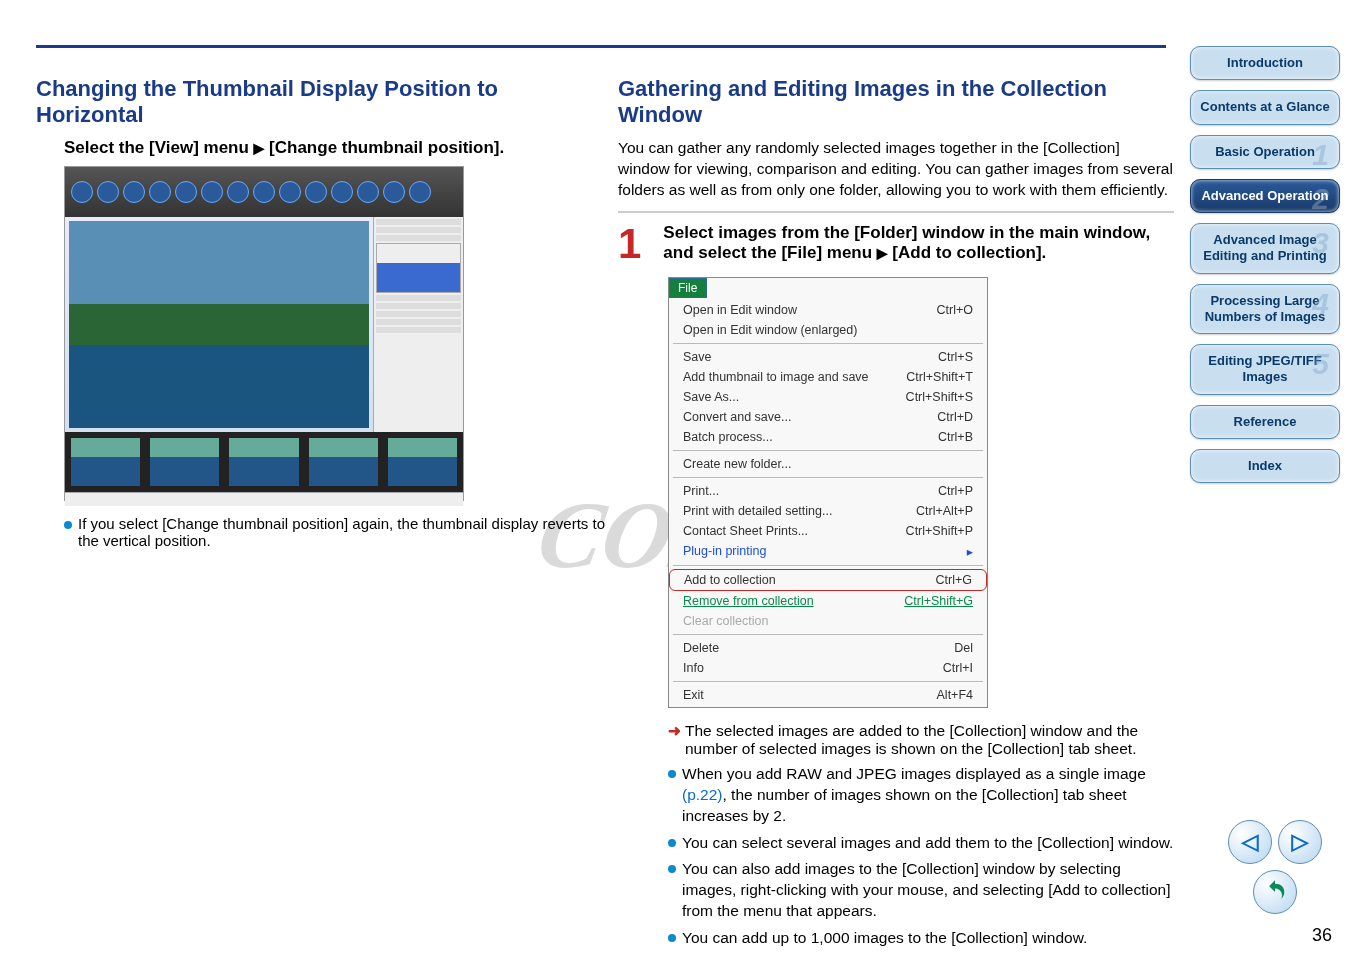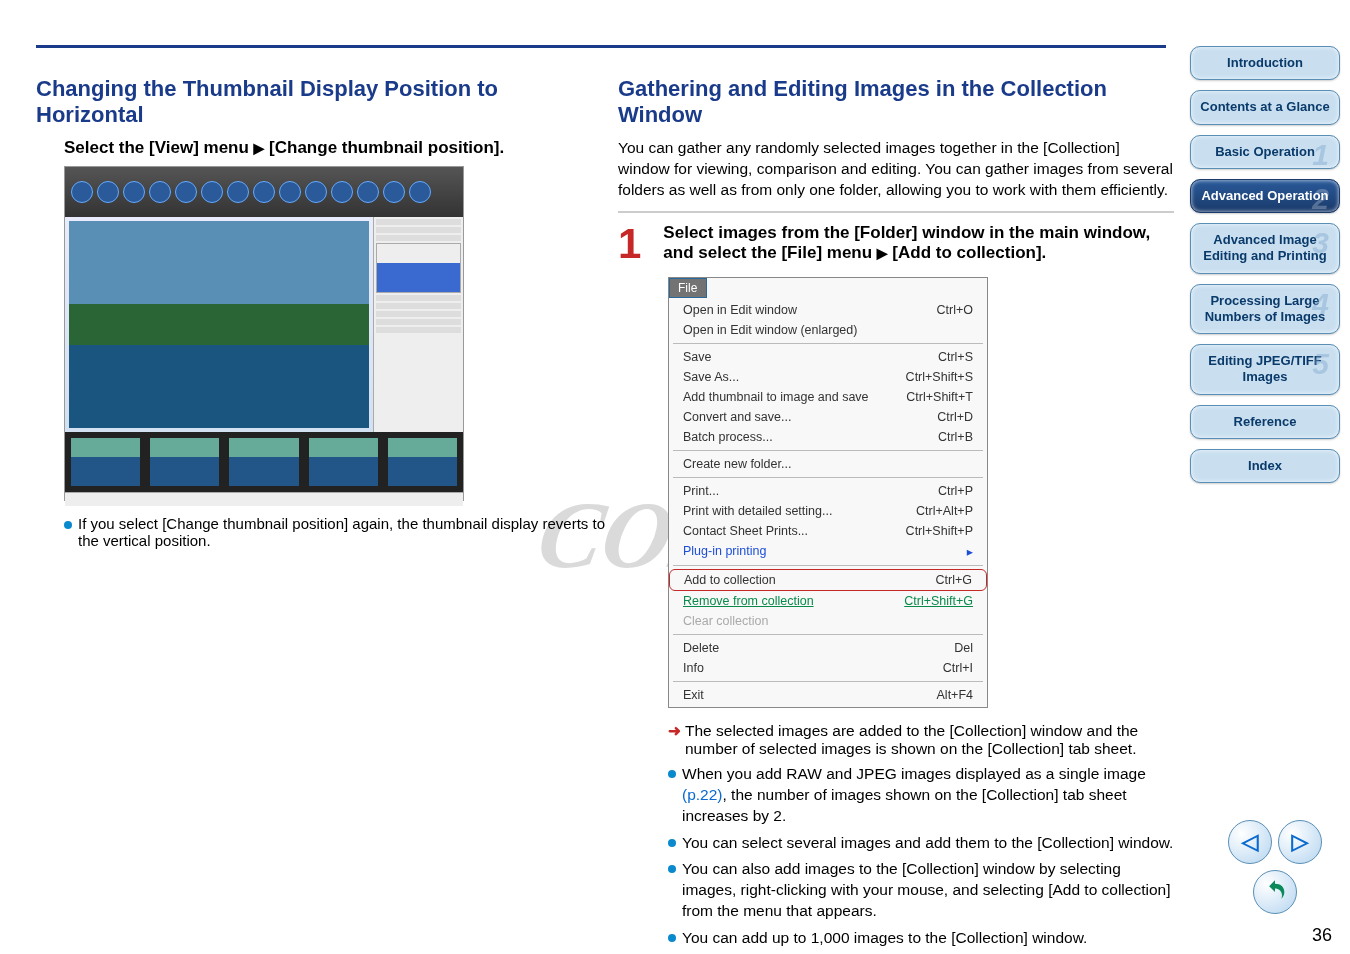--- a/index.html
+++ b/index.html
@@ -134,21 +134,21 @@
   .file-menu {
     margin-left: 50px;
     margin-top: 6px;
     width: 320px;
     border: 1px solid #888;
     background: #f8f8f8;
     font-size: 12.5px;
     color: #333;
   }
   .file-tab {
-    background: #737373;
+    background: #15803d;
     color: #fff;
     padding: 2px 8px;
     width: 38px;
     font-size: 12px;
     border: 1px solid #2a6a9a;
   }
   .menu-body { padding: 2px 0; }
   .menu-row {
     display: flex;
     justify-content: space-between;
@@ -336,26 +336,26 @@
       <div class="menu-row">
           <span>Open in Edit window (enlarged)</span>
           <span></span>
         </div>
       <div class="menu-sep"></div>
       <div class="menu-row">
           <span>Save</span>
           <span>Ctrl+S</span>
         </div>
       <div class="menu-row">
+          <span>Add thumbnail to image and save</span>
+          <span>Ctrl+Shift+T</span>
+        </div>
+      <div class="menu-row">
           <span>Save As...</span>
           <span>Ctrl+Shift+S</span>
-        </div>
-      <div class="menu-row">
-          <span>Add thumbnail to image and save</span>
-          <span>Ctrl+Shift+T</span>
         </div>
       <div class="menu-row">
           <span>Convert and save...</span>
           <span>Ctrl+D</span>
         </div>
       <div class="menu-row">
           <span>Batch process...</span>
           <span>Ctrl+B</span>
         </div>
       <div class="menu-sep"></div>

